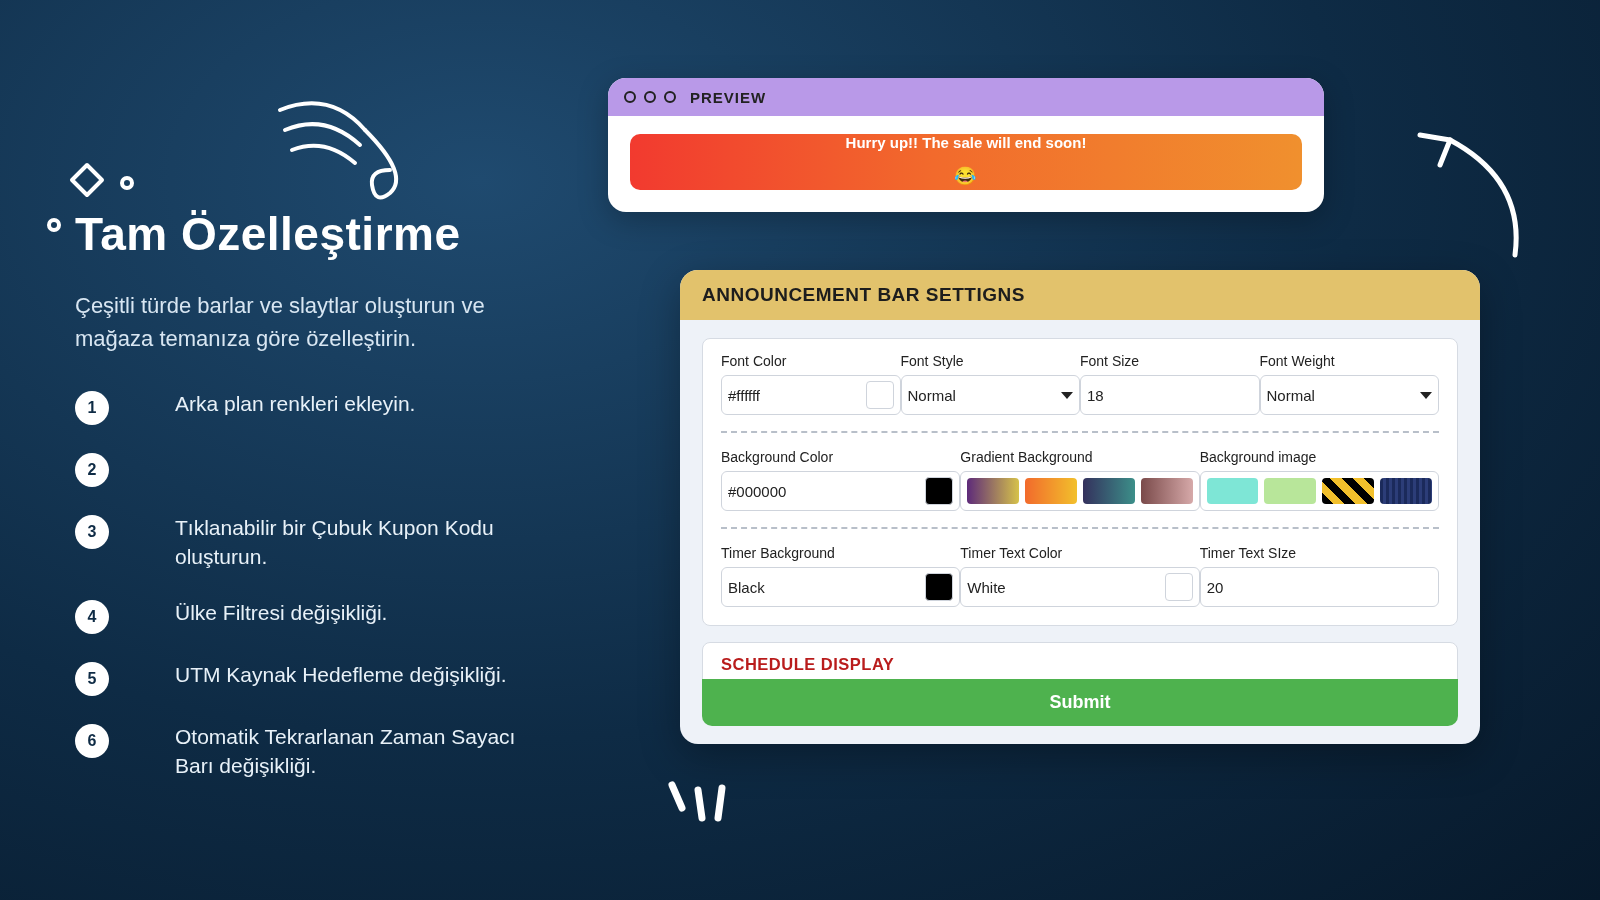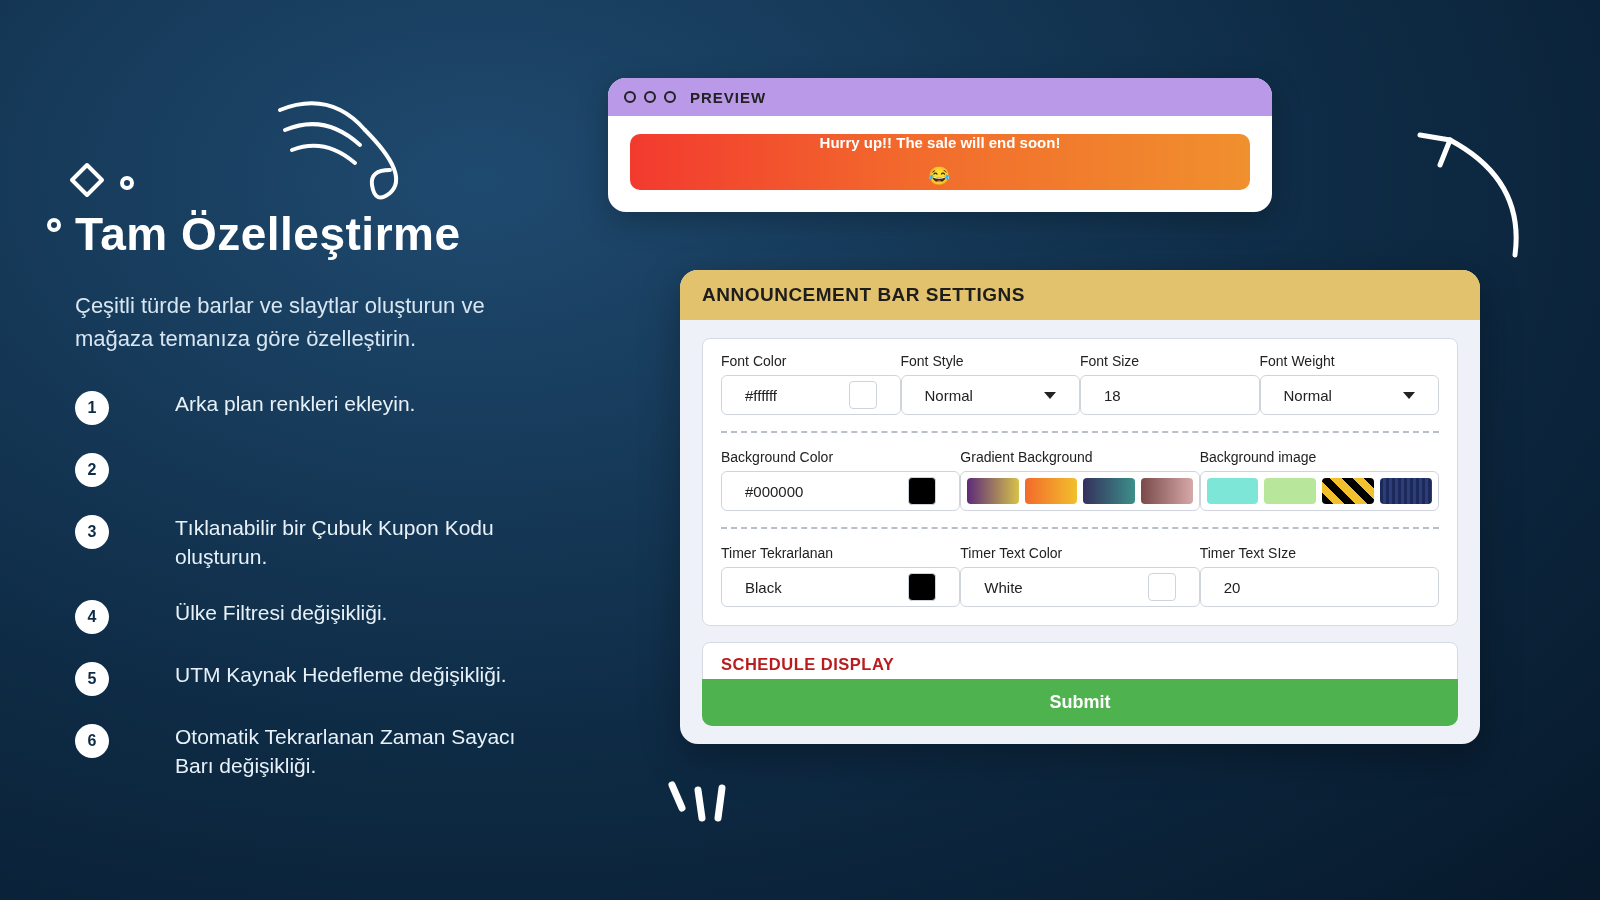--- a/index.html
+++ b/index.html
@@ -58,21 +58,21 @@
   }
 
   
   .doodle { position: absolute; pointer-events: none; }
   .doodle svg { stroke: #fff; fill: none; }
 
   
   .preview-card {
     position: absolute;
     left: 608px; top: 78px;
-    width: 664px;
+    width: 716px;
     background: #fff;
     border-radius: 18px;
     overflow: hidden;
     box-shadow: 0 8px 30px rgba(0,0,0,.25);
   }
   .preview-head {
     background: #b999e8;
     height: 38px;
     display: flex; align-items: center;
     padding: 0 16px;
@@ -148,21 +148,21 @@
     font-size: 14px;
     color: #222;
     font-weight: 500;
   }
   .control {
     border: 1px solid #cfd4dc;
     border-radius: 6px;
     background: #fff;
     height: 40px;
     display: flex; align-items: center;
-    padding: 0 23px;
+    padding: 0 6px;
     color: #222;
     font-size: 15px;
     position: relative;
   }
   .control .val { flex: 1; }
   .swatch {
     width: 28px; height: 28px;
     border: 1px solid #cfd4dc;
     border-radius: 4px;
     margin-left: 8px;
@@ -376,21 +376,21 @@
             <div class="img-sw" style="background:repeating-linear-gradient(45deg,#000 0 8px,#f2c02c 8px 16px)"></div>
             <div class="img-sw" style="background:repeating-linear-gradient(90deg,#1b2a5b 0 3px,#2c3d78 3px 6px)"></div>
           </div>
         </div>
       </div>
 
       <hr class="divider">
 
       <div class="row">
         <div class="field">
-          <label>Timer Tekrarlanan</label>
+          <label>Timer Background</label>
           <div class="control">
             <span class="val">Black</span>
             <span class="swatch" style="background:#000"></span>
           </div>
         </div>
         <div class="field">
           <label>Timer Text Color</label>
           <div class="control">
             <span class="val">White</span>
             <span class="swatch" style="background:#fff"></span>

